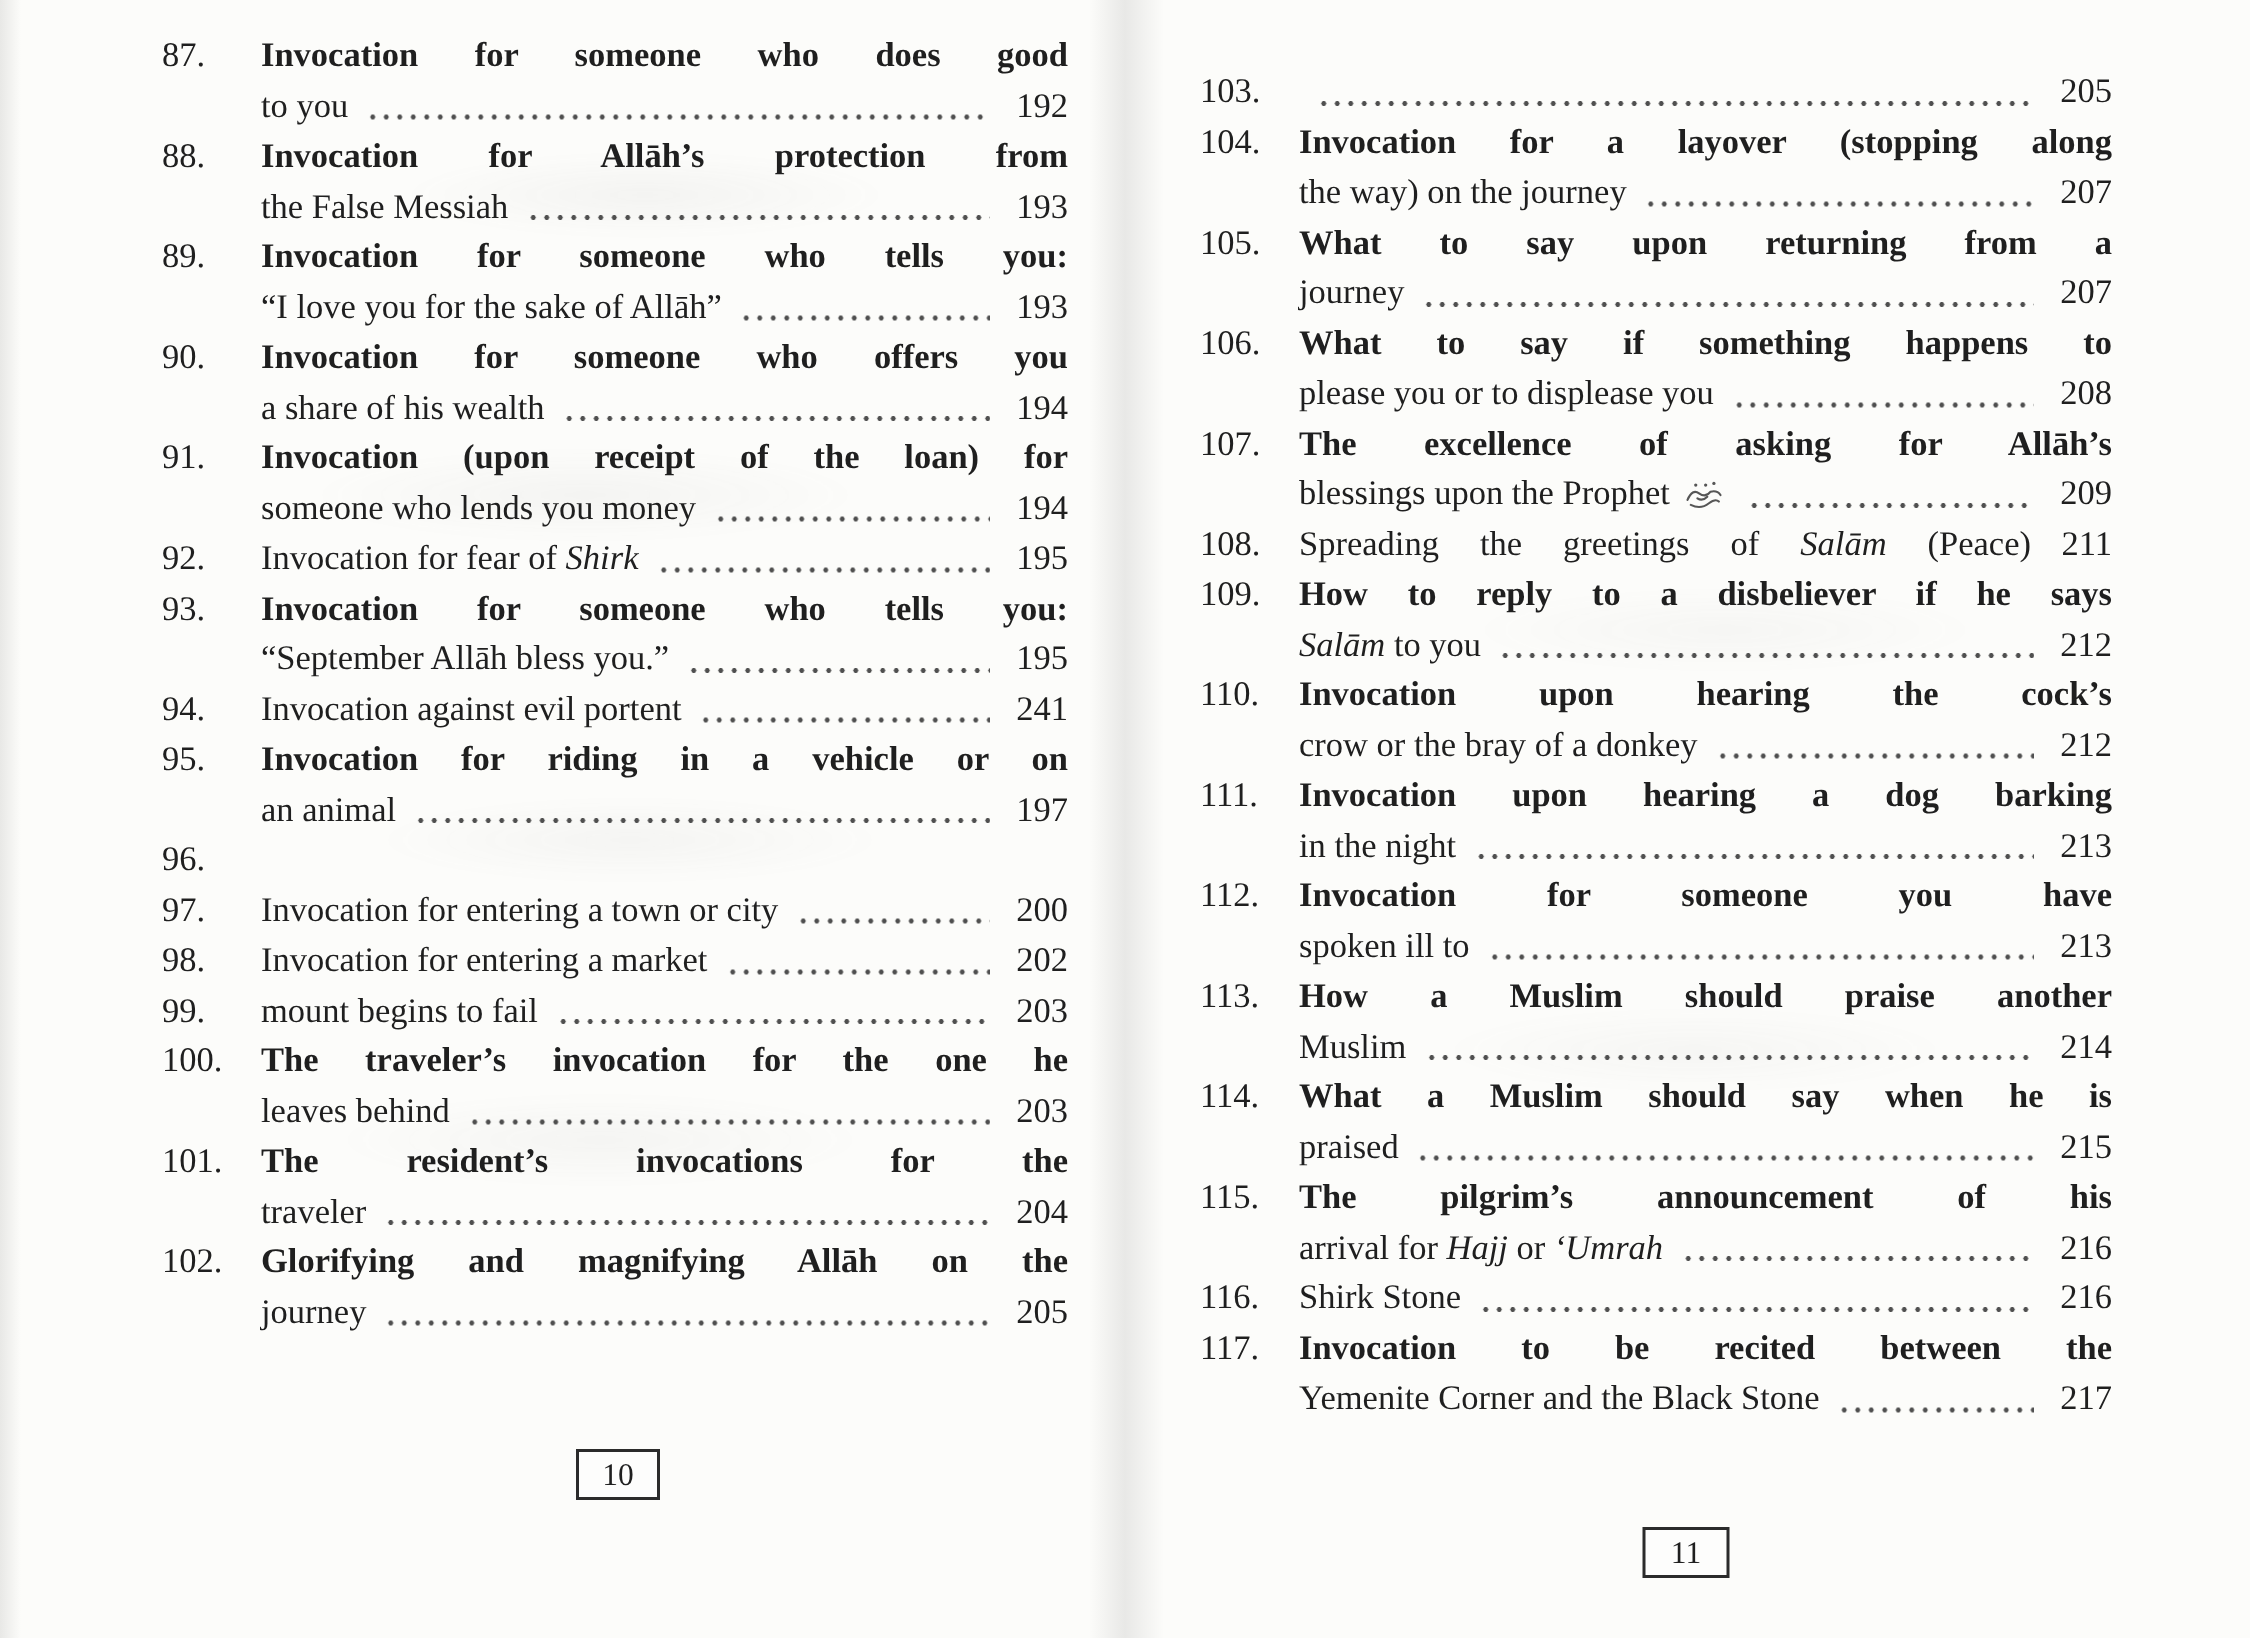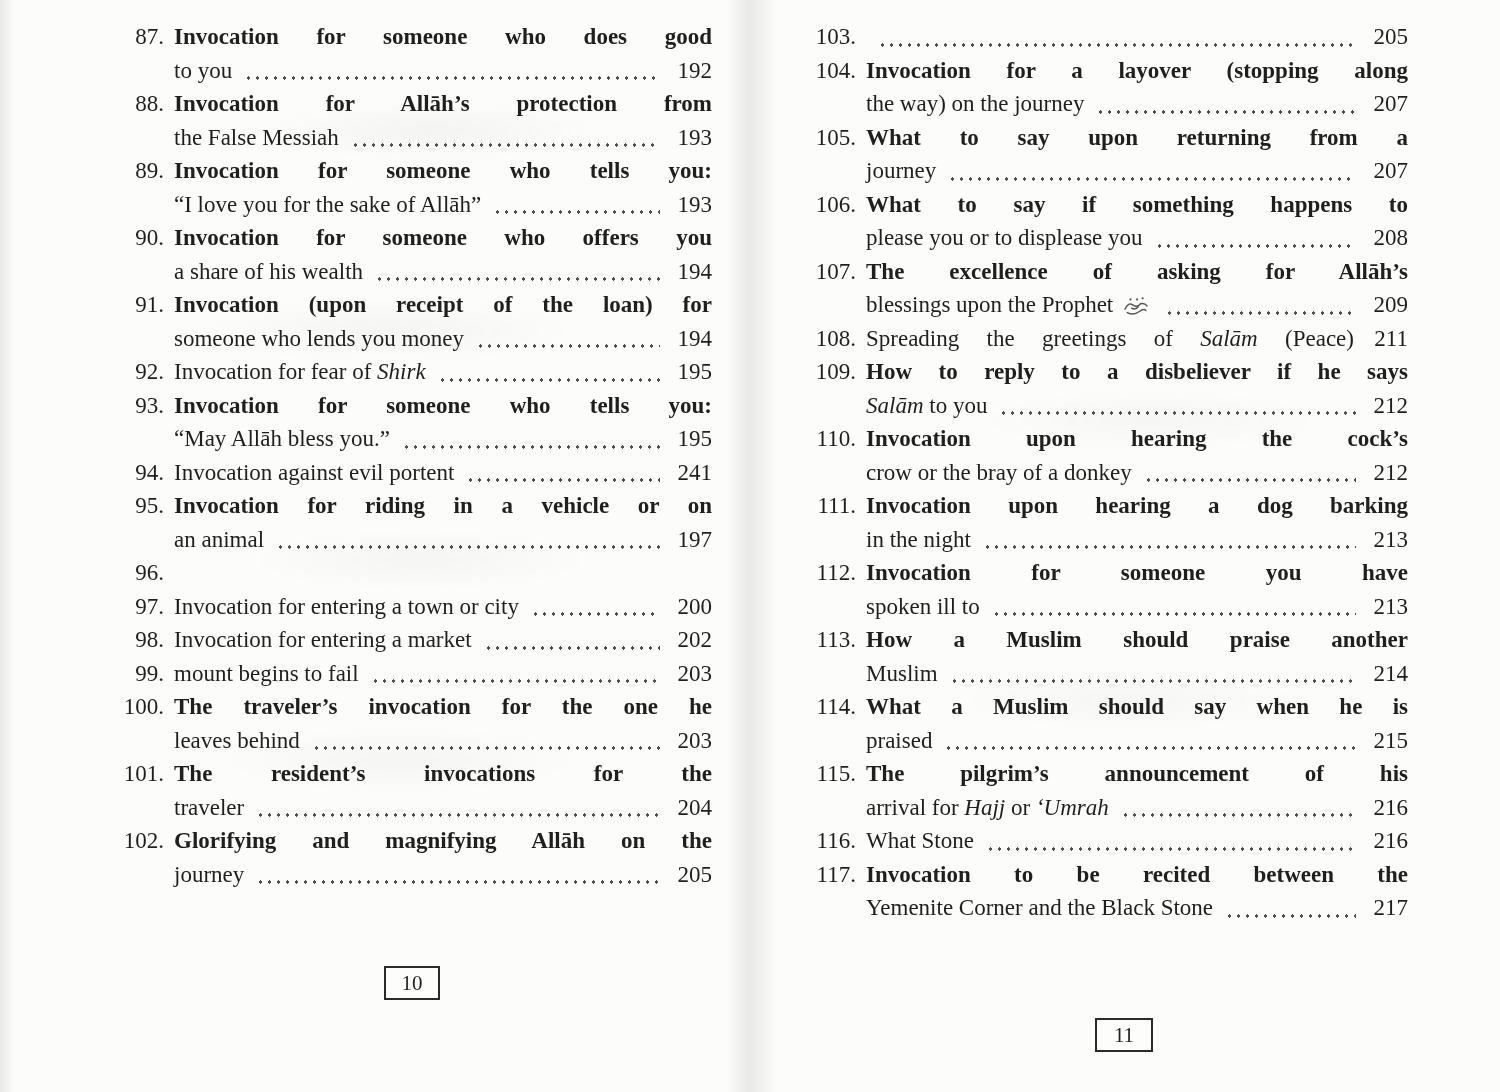--- a/index.html
+++ b/index.html
@@ -25,26 +25,26 @@
     background:
       radial-gradient(230px 40px at 430px 130px, rgba(110,110,110,0.06), transparent 70%),
       radial-gradient(260px 44px at 390px 330px, rgba(110,110,110,0.055), transparent 70%),
       radial-gradient(240px 40px at 420px 560px, rgba(110,110,110,0.05), transparent 70%),
       radial-gradient(250px 44px at 400px 760px, rgba(110,110,110,0.05), transparent 70%),
       radial-gradient(240px 40px at 1150px 420px, rgba(110,110,110,0.045), transparent 70%),
       radial-gradient(240px 40px at 1130px 700px, rgba(110,110,110,0.045), transparent 70%);
   }
   .page { position: absolute; }
   .page-left  { left: 108px; top: 20px;  width: 604px; }
-  .page-right { left: 800px; top: 20px;  width: 608px; }
+  .page-right { left: 800px; top: 44px;  width: 608px; }
 
   .entry { display: flex; align-items: flex-start; }
   .num {
     flex: 0 0 56px; width: 56px; margin-right: 10px;
-    text-align: right; font-size: 23px; line-height: 33.5px;
+    text-align: left; font-size: 23px; line-height: 33.5px;
     white-space: nowrap;
   }
   .body { flex: 1; min-width: 0; }
   .line { font-size: 23px; line-height: 33.5px; }
   .line.fill { text-align: justify; text-align-last: justify; font-weight: bold; }
   .line.last { display: flex; align-items: baseline; }
   .line.last .title { white-space: nowrap; }
   .line.last .title.grow { flex: 1; white-space: normal; text-align: justify; text-align-last: justify; padding-right: 8px; }
   .dots {
     flex: 1; min-width: 14px; align-self: flex-end;
@@ -140,21 +140,21 @@
               <span class="dots"></span>
               <span class="pg">195</span>
             </div>
           </div>
         </div>
         <div class="entry">
           <span class="num">93.</span>
           <div class="body">
             <div class="line fill">Invocation for someone who tells you:</div>
             <div class="line last">
-              <span class="title">“May Allāh bless you.”</span>
+              <span class="title">“September Allāh bless you.”</span>
               <span class="dots"></span>
               <span class="pg">195</span>
             </div>
           </div>
         </div>
         <div class="entry">
           <span class="num">94.</span>
           <div class="body">
             <div class="line last">
               <span class="title">Invocation against evil portent</span>
@@ -392,21 +392,21 @@
               <span class="title">arrival for <i>Hajj</i> or <i>‘Umrah</i></span>
               <span class="dots"></span>
               <span class="pg">216</span>
             </div>
           </div>
         </div>
         <div class="entry">
           <span class="num">116.</span>
           <div class="body">
             <div class="line last">
-              <span class="title">What Stone</span>
+              <span class="title">Shirk Stone</span>
               <span class="dots"></span>
               <span class="pg">216</span>
             </div>
           </div>
         </div>
         <div class="entry">
           <span class="num">117.</span>
           <div class="body">
             <div class="line fill">Invocation to be recited between the</div>
             <div class="line last">

